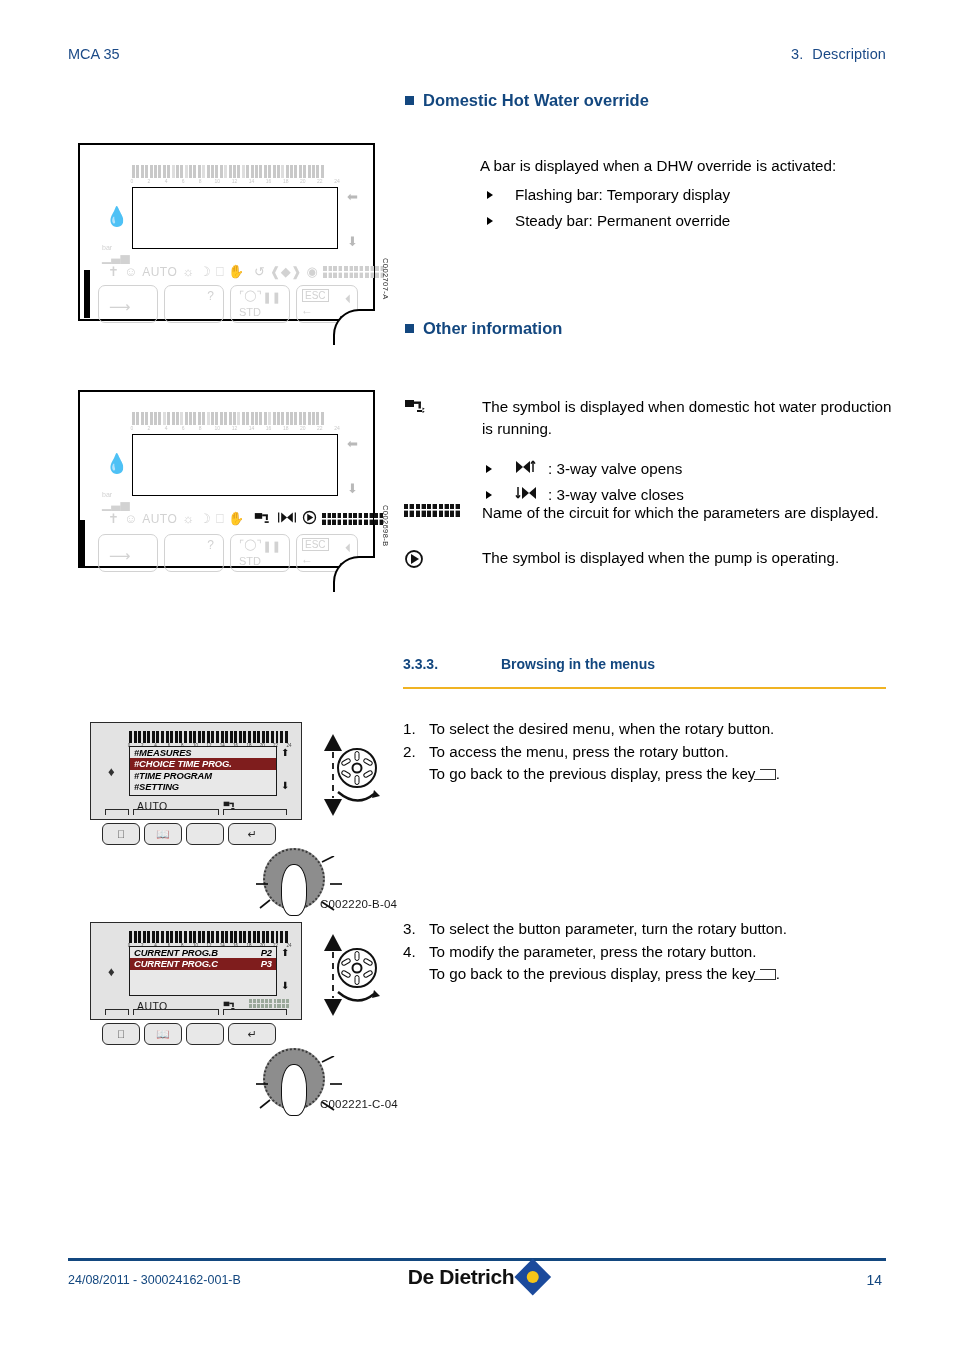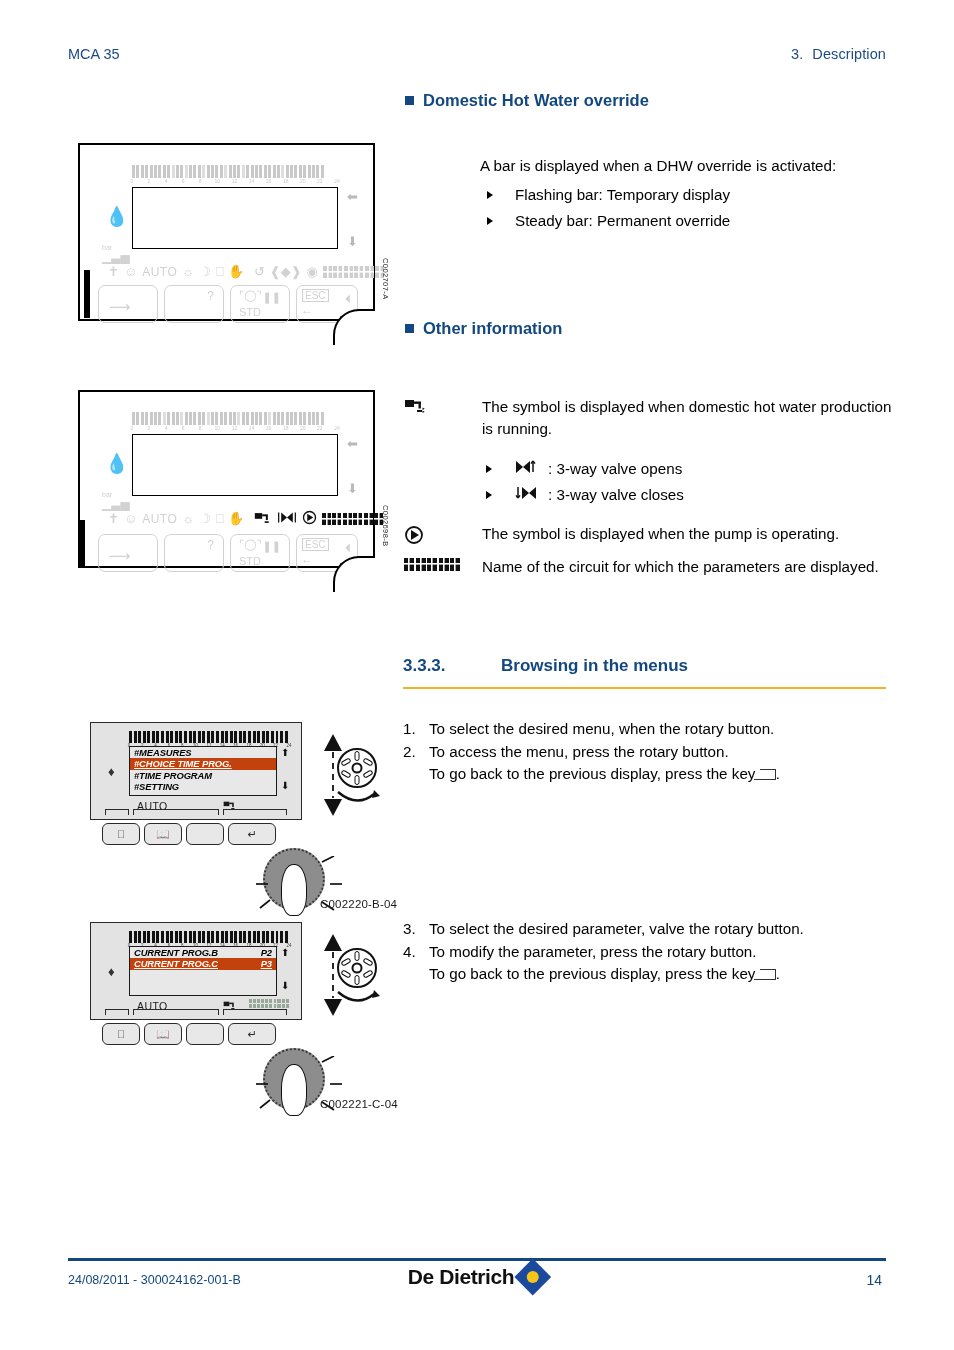--- a/index.html
+++ b/index.html
@@ -46,21 +46,21 @@
     width: 9px; height: 9px;
     background: #13477f;
     display: inline-block;
     flex: 0 0 auto;
   }
 
   .num-head {
     position: absolute;
     color: #13477f;
     font-weight: bold;
-    font-size: 17px;
+    font-size: 14px;
   }
   .num-head .nh-num { display: inline-block; width: 98px; }
   .num-rule {
     position: absolute;
     border-top: 2px solid #f0b323;
   }
 
   
   .body-text {
     position: absolute;
@@ -246,21 +246,21 @@
     font-style: italic;
     font-weight: bold;
     font-size: 9.4px;
     line-height: 11.4px;
     padding: 0 4px;
     display: flex;
     justify-content: space-between;
     white-space: nowrap;
     letter-spacing: -0.1px;
   }
-  .m-line.sel { background: #c2410c; color: #fff; text-decoration: underline; }
+  .m-line.sel { background: #7f1d1d; color: #fff; }
   .m-flame { position: absolute; font-size: 13px; color: #333; line-height: 1; }
   .m-arrow { position: absolute; font-size: 10px; color: #111; line-height: 1; }
   .m-auto {
     position: absolute;
     font-size: 10.5px;
     color: #1a1a1a;
     letter-spacing: .4px;
   }
   .m-tap { position: absolute; font-size: 10px; color: #1a1a1a; line-height: 1; }
   .m-seg-name { position: absolute; display: flex; }
@@ -586,39 +586,39 @@
           <path d="M4 1 L4 12" stroke="#111" stroke-width="1.5"></path>
           <path d="M4 12 l-2 -2.6 M4 12 l2 -2.6" stroke="#111" stroke-width="1.5" fill="none"></path>
           <path d="M8 1 L8 13 L15 7 Z" fill="#111"></path>
           <path d="M22 1 L22 13 L15 7 Z" fill="#111"></path>
         </svg>
       </span>
       <span>: 3-way valve closes</span>
     </div>
   </div>
 
-  <div class="legend-row" style="margin-top:24px;">
-    <span class="sym">
-      <svg width="20" height="20" viewBox="0 0 20 20" aria-hidden="true">
-        <circle cx="10" cy="10" r="8" fill="none" stroke="#111" stroke-width="1.8"></circle>
-        <path d="M7 5 L7 15 L15 10 Z" fill="#111"></path>
-      </svg>
-    </span>
-    <span class="desc">The symbol is displayed when the pump is operating.</span>
-  </div>
-
   <div class="legend-row">
     <span class="sym">
       <span class="seg-block dark" style="width:10px;height:13px;"></span>
       <span class="seg-block dark" style="width:10px;height:13px;"></span>
       <span class="seg-block dark" style="width:10px;height:13px;"></span>
       <span class="seg-block dark" style="width:10px;height:13px;"></span>
       <span class="seg-block dark" style="width:10px;height:13px;"></span>
     </span>
     <span class="desc">Name of the circuit for which the parameters are displayed.</span>
+  </div>
+
+  <div class="legend-row" style="margin-top:24px;">
+    <span class="sym">
+      <svg width="20" height="20" viewBox="0 0 20 20" aria-hidden="true">
+        <circle cx="10" cy="10" r="8" fill="none" stroke="#111" stroke-width="1.8"></circle>
+        <path d="M7 5 L7 15 L15 10 Z" fill="#111"></path>
+      </svg>
+    </span>
+    <span class="desc">The symbol is displayed when the pump is operating.</span>
   </div>
 </div>
 
 <div class="panel" style="top:390px; left:78px; width:297px; height:178px;">
   <div class="pnl-inner">
     <div class="timebar" style="top:20px; left:52px; width:205px;">
       <span class="tb-seg" style="background:#c9c9c9"></span>
         <span class="tb-seg" style="background:#c9c9c9"></span>
         <span class="tb-seg" style="background:#c9c9c9"></span>
         <span class="tb-seg" style="background:#c9c9c9"></span>
@@ -906,21 +906,21 @@
       <path d="M18 28 L6 28"></path>
         <path d="M20 44 L10 52"></path>
     </g>
   </svg>
 </div>
 <div class="ref-code-h" style="top:898px; left:320px;">C002220-B-04</div>
 
 <div class="steps" style="top:918px; left:403px; width:470px;">
   <div class="step-row">
     <span class="sn">3.</span>
-    <span>To select the desired parameter, valve the rotary button.</span>
+    <span>To select the button parameter, turn the rotary button.</span>
   </div>
   <div class="step-row">
     <span class="sn">4.</span>
     <span>
       <span class="step-sub">To modify the parameter, press the rotary button.</span>
       <span class="step-sub"><span>To go back to the previous display, press the key</span> <span class="kbd-glyph"></span>.</span>
     </span>
   </div>
 </div>
 

